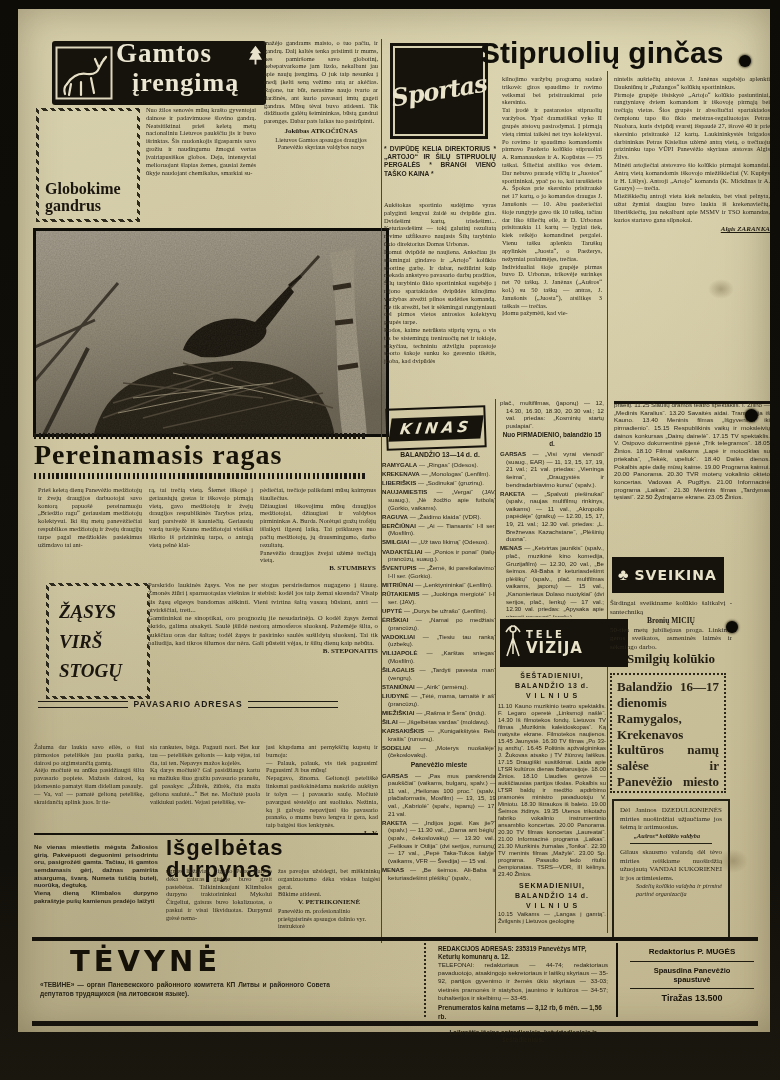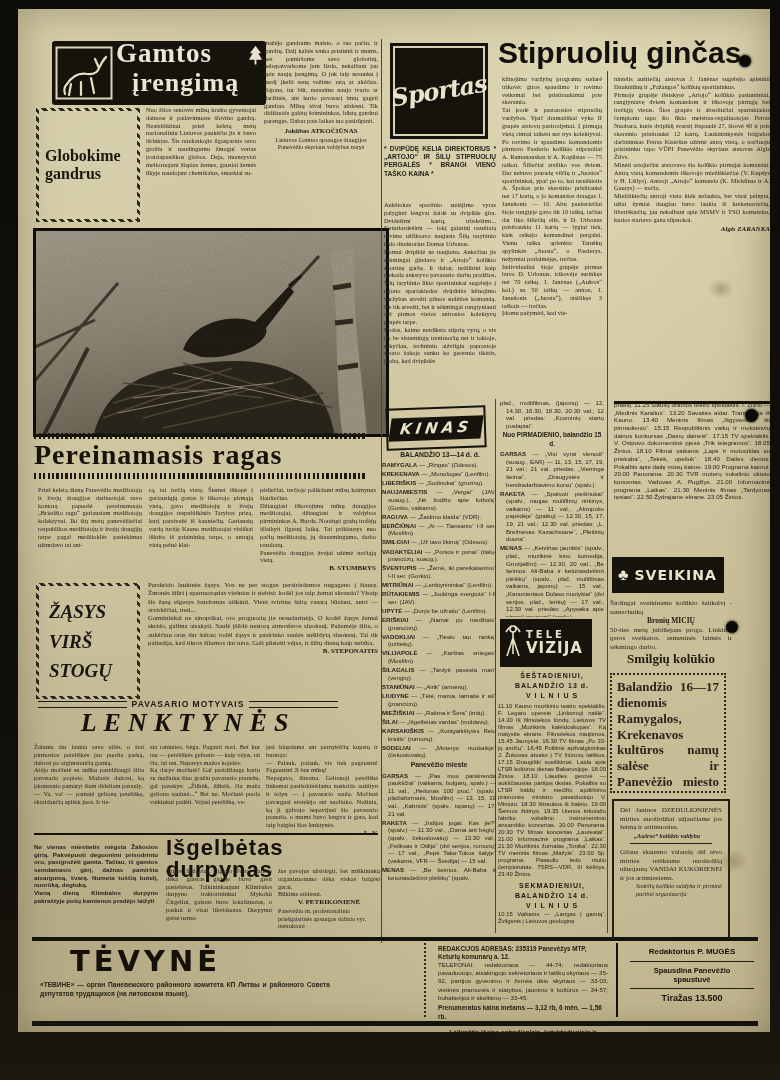--- a/index.html
+++ b/index.html
@@ -50,21 +50,21 @@
     </span>
     <div class="abs" style="left:64px;top:-1px;font:bold 27px/1 'Liberation Serif',serif;color:#ece7d2;letter-spacing:1px;">Gamtos</div>
     <div class="abs" style="left:80px;top:29px;font:bold 26px/1 'Liberation Serif',serif;color:#ece7d2;letter-spacing:1px;">įrengimą</div>
     <span class="abs" style="right:3px;top:4px;">
       <svg width="15" height="20" viewBox="0 0 16 20">
             <path fill="#e8e2cc" d="M8 0 L14 8 H11 L15 15 H9 V20 H7 V15 H1 L5 8 H2 Z"></path>
           </svg>
     </span>
   </div>
 
-  <div class="abs zigzag" style="left:18px;top:99px;width:104px;height:114px;display:flex;flex-direction:column;justify-content:center;padding:4px 6px;box-sizing:border-box;">
+  <div class="abs zigzag" style="left:18px;top:99px;width:104px;height:114px;display:flex;flex-direction:column;justify-content:flex-end;padding:4px 6px;box-sizing:border-box;">
     <div style="font:bold 16px/1.1 'Liberation Serif',serif;color:#1b1610;">Globokime</div>
     <div style="font:bold 16px/1.1 'Liberation Serif',serif;color:#1b1610;">gandrus</div>
   </div>
 
   <div class="abs small" style="left:128px;top:97px;width:110px;height:126px;overflow:hidden;">Nuo žilos senovės mūsų krašto gyventojai dainose ir padavimuose šlovino gandrą. Neatsitiktinai prieš keletą metų nacionaliniu Lietuvos paukščiu jis ir buvo išrinktas. Šis raudonkojis ilgasparnis savo grožiu ir naudingumu žmogui vertas įvairiapusiškos globos. Deja, intensyviai melioruojant šlapias žemes, gausiai žemės ūkyje naudojant chemikalus, smarkiai su-</div>
   <div class="abs" style="left:246px;top:30px;width:114px;height:194px;overflow:hidden;">
     <div class="small">mažėjo gandrams maisto, o tuo pačiu, ir gandrų. Dalį kaltės tenka prisiimti ir mums, nes pamiršome savo globotinį, nebepatvarkome jam lizdo, nekalbant jau apie naujų įrengimą. O juk taip nesunku į medį įkelti seną vežimo ratą ar akėčias. Rajone, tur būt, nerasime naujo tvarto ar daržinės, ant kurio pavasarį imtų gageti gandras. Mūsų tėvai buvo atidesni. Tik didžiuotis galėtų šeimininkas, būstą gandrui parengęs. Dabar pats laikas tuo pasirūpinti.</div>
     <div class="byline-c" style="margin-top:2px;">Jokūbas ATKOČIŪNAS</div>
     <div class="byline2">Lietuvos Gamtos apsaugos draugijos Panevėžio skyriaus valdybos narys</div>
   </div>
@@ -108,37 +108,36 @@
   <div class="abs hatch" style="left:16px;top:464px;width:332px;"></div>
   <div class="abs small" style="left:20px;top:477px;width:104px;height:104px;overflow:hidden;">Prieš keletą dienų Panevėžio medžiotojų ir žvejų draugijos darbuotojai savo kontorą papuošė pereinamuoju „Briedžio ragu“ geriausiam medžiotojų kolektyvui. Iki šių metų panevėžiečiai respublikos medžiotojų ir žvejų draugijų tarpe pagal medžioklės pasiekimus užimdavo tai ant-</div>
   <div class="abs small" style="left:131px;top:477px;width:104px;height:104px;overflow:hidden;">rą, tai trečią vietą. Šiemet iškopė į geriausiųjų gretas ir iškovojo pirmąją vietą, gavo medžiotojų ir žvejų draugijos respublikinės Tarybos prizą, kurį parsivežė iš kauniečių. Geriausių vardą turėję Kauno medžiotojai visiškai iškrito iš prizininkų tarpo, o antrąją vietą pelnė klai-</div>
   <div class="abs" style="left:242px;top:477px;width:116px;height:104px;overflow:hidden;">
     <div class="small">pėdiečiai, trečioje palikdami mūsų kaimynus šiauliečius.
 Džiaugiasi iškovojimu mūsų draugijos medžiotojai, džiaugiasi ir valdybos pirmininkas A. Burda. Norėtųsi gražų trofėjų išlaikyti ilgesnį laiką. Tai priklausys nuo pačių medžiotojų, jų drausmingumo, darbo rezultatų.
 Panevėžio draugijos žvejai užėmė trečiąją vietą.</div>
     <div class="byline">B. STUMBRYS</div>
   </div>
 
-  <div class="abs zigzag" style="left:18px;top:574px;width:104px;height:116px;display:flex;flex-direction:column;justify-content:space-evenly;align-items:flex-start;padding:6px 10px;box-sizing:border-box;">
+  <div class="abs zigzag" style="left:28px;top:574px;width:104px;height:116px;display:flex;flex-direction:column;justify-content:space-evenly;align-items:flex-start;padding:6px 10px;box-sizing:border-box;">
     <div style="font:bold italic 19px/1 'Liberation Serif',serif;color:#1b1610;">ŽĄSYS</div>
     <div style="font:bold italic 19px/1 'Liberation Serif',serif;color:#1b1610;">VIRŠ</div>
     <div style="font:bold italic 19px/1 'Liberation Serif',serif;color:#1b1610;">STOGŲ</div>
   </div>
   <div class="abs" style="left:130px;top:572px;width:230px;height:114px;overflow:hidden;">
     <div class="small" style="font-size:6.8px;">Parskrido laukinės žąsys. Vos ne per stogus persirisdamos nugageno į šiaurę. Žmonės žiūri į sparnuotąsias viešnias ir stebisi: kodėl jos taip žemai skrenda? Visaip šis žąsų elgesys bandomas aiškinti. Vieni tvirtina šaltą vasarą būsiant, antri — atvirkščiai, treti...
 Gamtininkai ne sinoptikai, oro prognozių jie nesudarinėja. O kodėl žąsys žemai skrido, galima atsakyti. Saulė įšildė nestorą atmosferos sluoksnį. Pažemėje šilta, o aukščiau oras dar šaltas; todėl žąsys ir pasirinko saulės sušildytą sluoksnį. Tai tik paliudija, kad tikros šilumos dar nėra. Gali pūsteiti vėjas, ir šiltų dienų kaip nebūta.</div>
     <div class="byline">B. STEPONAITIS</div>
   </div>
 
   <div class="abs" style="left:20px;top:691px;width:300px;display:flex;align-items:center;gap:5px;">
     <span style="flex:1;height:5px;border-top:1.5px solid #1d1913;border-bottom:1.5px solid #1d1913;"></span>
-    <span style="font:bold 8.5px/1 'Liberation Sans',sans-serif;color:#1d1913;letter-spacing:1px;">PAVASARIO MOTYVAIS</span>
+    <span style="font:bold 8.5px/1 'Liberation Sans',sans-serif;color:#1d1913;letter-spacing:1px;">PAVASARIO ADRESAS</span>
     <span style="flex:1;height:5px;border-top:1.5px solid #1d1913;border-bottom:1.5px solid #1d1913;"></span>
   </div>
-  <div class="abs" style="left:20px;top:700px;width:300px;text-align:center;font:bold italic 26px/1.1 'Liberation Serif',serif;letter-spacing:7px;color:#15110a;">LENKTYNĖS</div>
   <div class="abs small" style="left:16px;top:734px;width:110px;height:96px;overflow:hidden;">Žaluma dar laukia savo eilės, o štai pirmosios peteliškės jau puošia parką, dairosi po atgimstančią gamtą.
 Atėjo močiutė su anūku pasidžiaugti šilta pavasario popiete. Mažasis dairosi, ką įdomesnio pamatyt šiam dideliam pasauly.
 — Va, va! — pamatė geltoną peteliškę, skraidančią aplink juos. Ir tie-</div>
   <div class="abs small" style="left:132px;top:734px;width:110px;height:96px;overflow:hidden;">sia rankutes, bėga. Pagauti nori. Bet kur tau — peteliškės geltonis — kaip vėjas, tai čia, tai ten. Nepavys mažos kojelės.
 Ką darys močiutė? Gal pasidžiaugs kartu su mažiuku šiuo gražiu pavasario pranašu, gal pasakys: „Žiūrėk, žiūrėk, čia maža geltona saulutė...“ Bet ne. Močiutė puola vaikiukui padėti. Vejasi peteliškę, ve-</div>
   <div class="abs" style="left:248px;top:734px;width:112px;height:96px;overflow:hidden;">
     <div class="small">jasi klupdama ant pernykščių kupstų ir burnoja:
 — Palauk, palauk, vis tiek pagausim! Pagausim! Ji bus mūsų!
 Nepagavo, žinoma. Geltonoji peteliškė linksmai pasišokinėdama nuskrido aukštyn ir tolyn — į pavasario saulę. Močiutė pavargusi sėstelėjo ant suoliuko. Nežinia, ką ji galvojo nepavijusi šio pavasario pranašo, o mums buvo lengva ir gera, kad taip baigėsi šios lenktynės.</div>
     <div class="byline">L. V.</div>
@@ -156,35 +155,35 @@
     <div class="byline2" style="text-align:left;">Panevėžio m. profesionalinio priešgaisrinės apsaugos dalinio vyr. instruktorė</div>
   </div>
 
   <div class="abs vrule" style="left:363px;top:30px;height:904px;"></div>
   <div class="abs vrule" style="left:477px;top:390px;height:534px;"></div>
   <div class="abs vrule" style="left:589px;top:62px;height:862px;"></div>
 
   <div class="abs blackbox" style="left:372px;top:34px;width:98px;height:96px;display:flex;align-items:center;justify-content:center;box-shadow:inset 0 0 0 3px #16130c, inset 0 0 0 5px #d9d2b2;">
     <span style="font:bold italic 24px/1 'DejaVu Serif',serif;transform:rotate(-9deg);letter-spacing:-1px;">Sportas</span>
   </div>
-  <div class="abs" style="left:480px;top:28px;width:280px;font:bold 30px/1.05 'Liberation Sans',sans-serif;color:#12100a;">Stipruolių ginčas</div>
+  <div class="abs" style="left:462px;top:28px;width:280px;font:bold 30px/1.05 'Liberation Sans',sans-serif;color:#12100a;">Stipruolių ginčas</div>
   <div class="abs smalls" style="left:366px;top:136px;width:112px;height:54px;overflow:hidden;font-weight:bold;font-size:6.6px;">* DVIPŪDĘ KELIA DIREKTORIUS * „ARTOJO“ IR ŠILŲ STIPRUOLIŲ PERGALĖS * BRANGI VIENO TAŠKO KAINA *</div>
   <div class="abs small" style="left:366px;top:192px;width:112px;height:200px;overflow:hidden;">Aukštokas sportinio sudėjimo vyras palyginti lengvai žaidė su dvipūde gira. Dvidešimt kartų, trisdešimt... Keturiasdešimt — tokį galutinį rezultatą rovime užfiksavo naujasis Šilų tarybinio ūkio direktorius Domas Urbonas.
 Domui dvipūdė ne naujiena. Anksčiau jis sėkmingai gindavo ir „Artojo“ kolūkio sportinę garbę. Ir dabar, nežiūrint kaip niekada ankstyvo pavasario darbų pradžios, Šilų tarybinio ūkio sportininkai sugebėjo į rajono spartakiados dvipūdės kilnojimo varžybas atvežti pilnos sudėties komandą. Ne tik atvežti, bet ir sėkmingai rungtyniauti dėl pirmos vietos antrosios kolektyvų grupės tarpe.
 Rodos, kaime netrūksta stiprių vyrų, o vis tik be sistemingų treniruočių net ir tokioje, sakyčiau, techniniu atžvilgiu paprastoje sporto šakoje sunku ko geresnio tikėtis, juoba, kad dvipūdės</div>
   <div class="abs small" style="left:484px;top:66px;width:100px;height:330px;overflow:hidden;">kilnojimo varžybų programą sudarė trikovė: giros spaudimo ir rovimo veiksmai bei prisitraukimai prie skersinio.
 Tai įrodė ir pastarosios stipruolių varžybos. Ypač dramatiškai vyko II grupės atstovų pasirodymai. Į pirmąją vietą rimtai taikėsi net trys kolektyvai. Po rovimo ir spaudimo komandomis pirmavo Paežerio kolūkio stipruoliai A. Ramanauskas ir A. Kopūstas — 75 taškai. Šiliečiai atsiliko vos dviem. Dar nebuvo praradę vilčių ir „Juostos“ sportininkai, ypač po to, kai taruškietis A. Špokas prie skersinio prisitraukė net 17 kartų, o jo komandos draugas J. Janušonis — 10. Abu paežeriečiai šioje rungtyje gavo tik 10 taškų, tačiau dar liko šiliečių eilė, ir D. Urbonas prisitraukia 11 kartų — lygiai tiek, kiek reikėjo komandinei pergalei. Vienu tašku aplenkta Taruškų apylinkės „Juosta“, o Paežerys, nežymiai pralaimėjęs, trečias.
 Individualiai šioje grupėje pirmas buvo D. Urbonas, trikovėje surinkęs net 70 taškų. J. Janėnas („Aušros“ kol.) su 50 taškų — antras, J. Janušonis („Juosta“), atsilikęs 3 taškais — trečias.
 Įdomu pažymėti, kad vie-</div>
   <div class="abs" style="left:596px;top:66px;width:156px;height:322px;overflow:hidden;">
     <div class="small">nintelis aušriečių atstovas J. Janėnas sugebėjo aplenkti Daukniūnų ir „Pažangos“ kolūkių sportininkus.
 Pirmoje grupėje išsiskyrė „Artojo“ kolūkio pasiuntiniai, rungtyniavę dviem komandom ir iškovoję pirmąją bei trečiąją vietas. Šios grupės ir absoliučiai spartakiados čempionu tapo šio ūkio meistras-reguliuotojas Petras Nuobara, kuris dvipūdį svarstį išspaudė 27, išrovė 40 ir prie skersinio prisitraukė 12 kartų. Laukininkystės brigados darbininkas Petras Kisielius užėmė antrą vietą, o trečiuoju prizininku tapo VŪPI Panevėžio skyriaus atstovas Algis Žilvs.
 Minėti artojiečiai atstovavo šio kolūkio pirmajai komandai. Antrą vietą komandomis iškovojo miežiškiečiai (V. Kupšys ir H. Lišlys). Antroji „Artojo“ komanda (K. Mickūnas ir A. Gaurys) — trečia.
 Miežiškiečių antroji vieta kiek nelaukta, bet visai pelnyta, užtat žymiai daugiau buvo laukta iš krekenaviečių, liberiškiečių, jau nekalbant apie MSMV ir TSO komandas, kurios startavo gana silpnokai.</div>
-    <div class="byline" style="font-style:italic;margin-top:2px;">Algis ZARANKA</div>
+    <div class="byline" style="font-style:italic;margin-top:2px;text-decoration:underline;">Algis ZARANKA</div>
   </div>
   <div class="abs hrule" style="left:596px;top:392px;width:156px;height:3px;"></div>
 
   <div class="abs" style="left:368px;top:398px;width:96px;height:38px;border:2px solid #16130c;transform:rotate(-2deg);display:flex;align-items:center;justify-content:center;">
     <span class="blackbox" style="display:inline-block;padding:4px 10px;transform:skewX(-10deg);font:bold italic 15px/1 'DejaVu Sans',sans-serif;letter-spacing:4px;">KINAS</span>
   </div>
   <div class="abs center-bold" style="left:366px;top:442px;width:112px;">BALANDŽIO 13—14 d. d.</div>
   <div class="abs" style="left:364px;top:452px;width:114px;height:472px;overflow:hidden;">
     <div>
 
@@ -223,21 +222,21 @@
     <div class="entry">plač., multifilmas, (japonų) — 12, 14.30, 16.30, 18.30, 20.30 val.; 12 val. priedas: „Kosminių startų puslapiai“.</div>
     <div class="center-bold" style="margin:2px 0;font-size:6.4px;">Nuo PIRMADIENIO, balandžio 15 d.</div>
     <div>
 
     <div class="entry"><span class="v">GARSAS</span><span> — „Visi vyrai vienodi“ (suaug., EAR) — 11, 13, 15, 17, 19, 21 val.; 21 val. priedas: „Vieninga šeima“, „Draugystės ir bendradarbiavimo kursu“ (spalv.).</span></div>
           <div class="entry"><span class="v">RAKETA</span><span> — „Spalvoti piešinukai“ (spalv., naujas multfilmų rinkinys, vaikams) — 11 val., „Akropolio papėdėje“ (graikų) — 12.30, 15, 17, 19, 21 val.; 12.30 val. priedas: „L. Brežnevas Kazachstane“, „Plėšinių duona“.</span></div>
           <div class="entry"><span class="v">MENAS</span><span> — „Ketvirtas jaunikis“ (spalv., plač., muzikinė kino komedija, Gruzijafilm) — 12.30, 20 val., „Be šeimos. Ali-Baba ir keturiasdešimt plėšikų“ (spalv., plač. multfilmas vaikams, japonų) — 15 val., „Kanonieriaus Dolaso nuotykiai“ (dvi serijos, plač., lenkų) — 17 val.; 12.30 val. priedas: „Apysaka apie pirmąjį pavasarį“ (spalv.).</span></div>
         </div>
   </div>
 
-  <div class="abs blackbox" style="left:482px;top:610px;width:92px;height:48px;display:flex;align-items:center;gap:5px;padding:8px 5px;box-sizing:border-box;">
+  <div class="abs blackbox" style="left:482px;top:610px;width:128px;height:48px;display:flex;align-items:center;gap:5px;padding:8px 5px;box-sizing:border-box;">
     <span>
       <svg width="16" height="34" viewBox="0 0 16 34">
         <g stroke="#e9e3ca" stroke-width="1.6" fill="none">
           <circle cx="8" cy="5" r="3"></circle>
               <path d="M8 8 V30 M8 14 L2 32 M8 14 L14 32 M1 8 Q4 3 7 2 M15 8 Q12 3 9 2"></path>
         </g>
       </svg>
     </span>
     <span style="display:flex;flex-direction:column;">
       <span style="font:bold 10px/1 'DejaVu Sans',sans-serif;letter-spacing:3px;">TELE</span>

